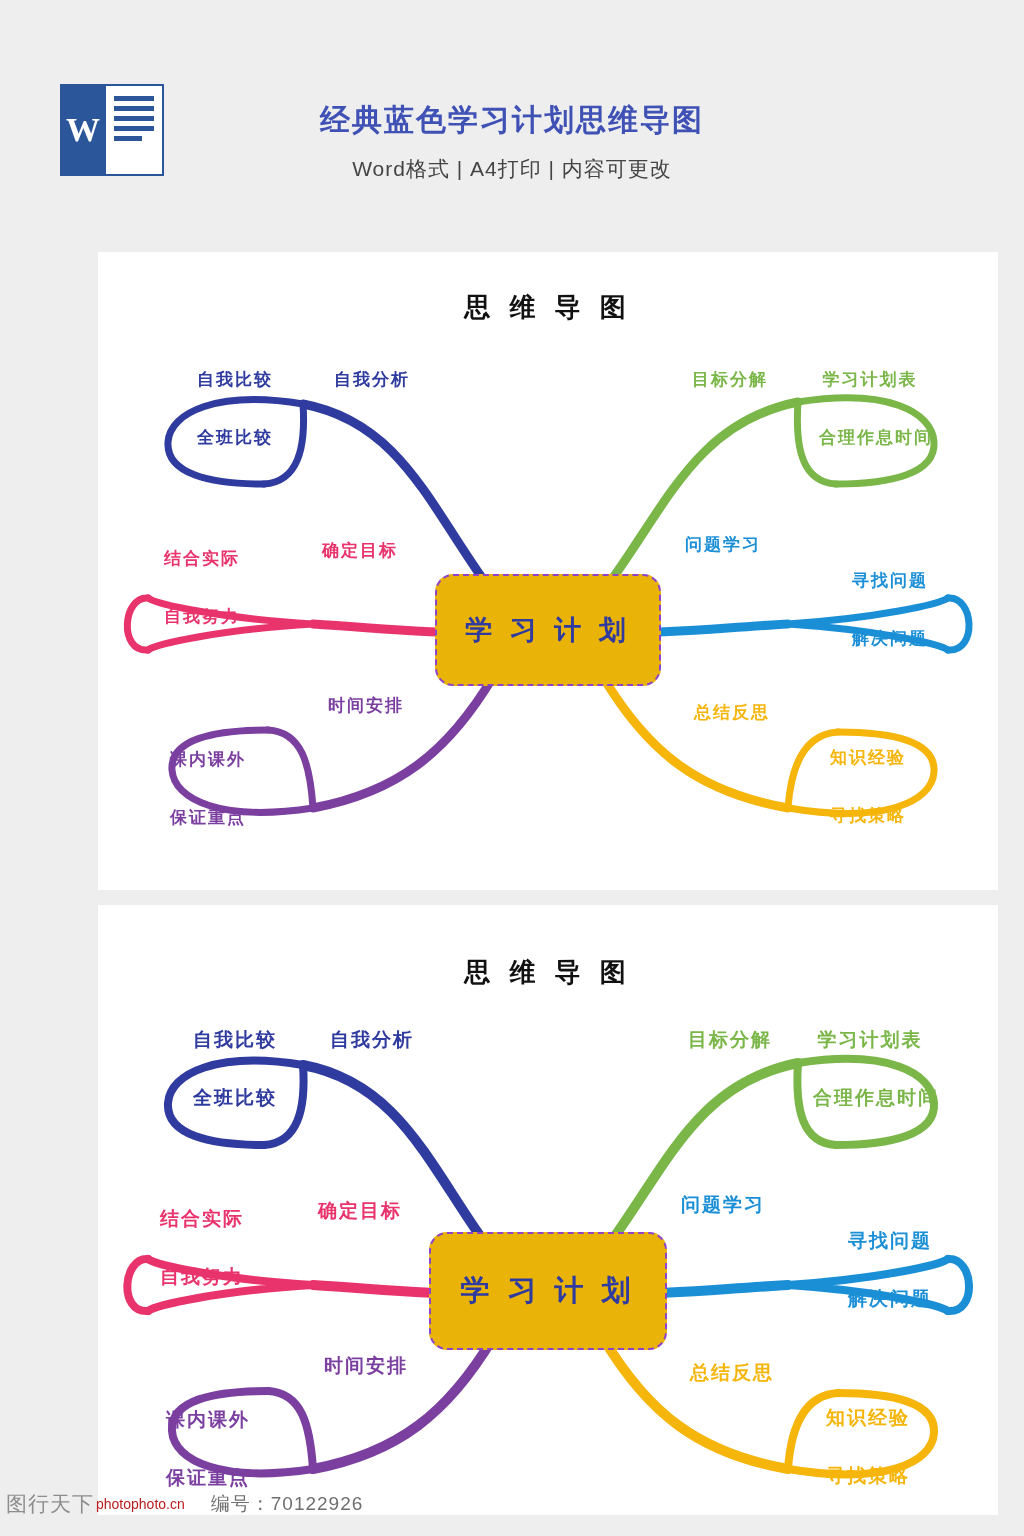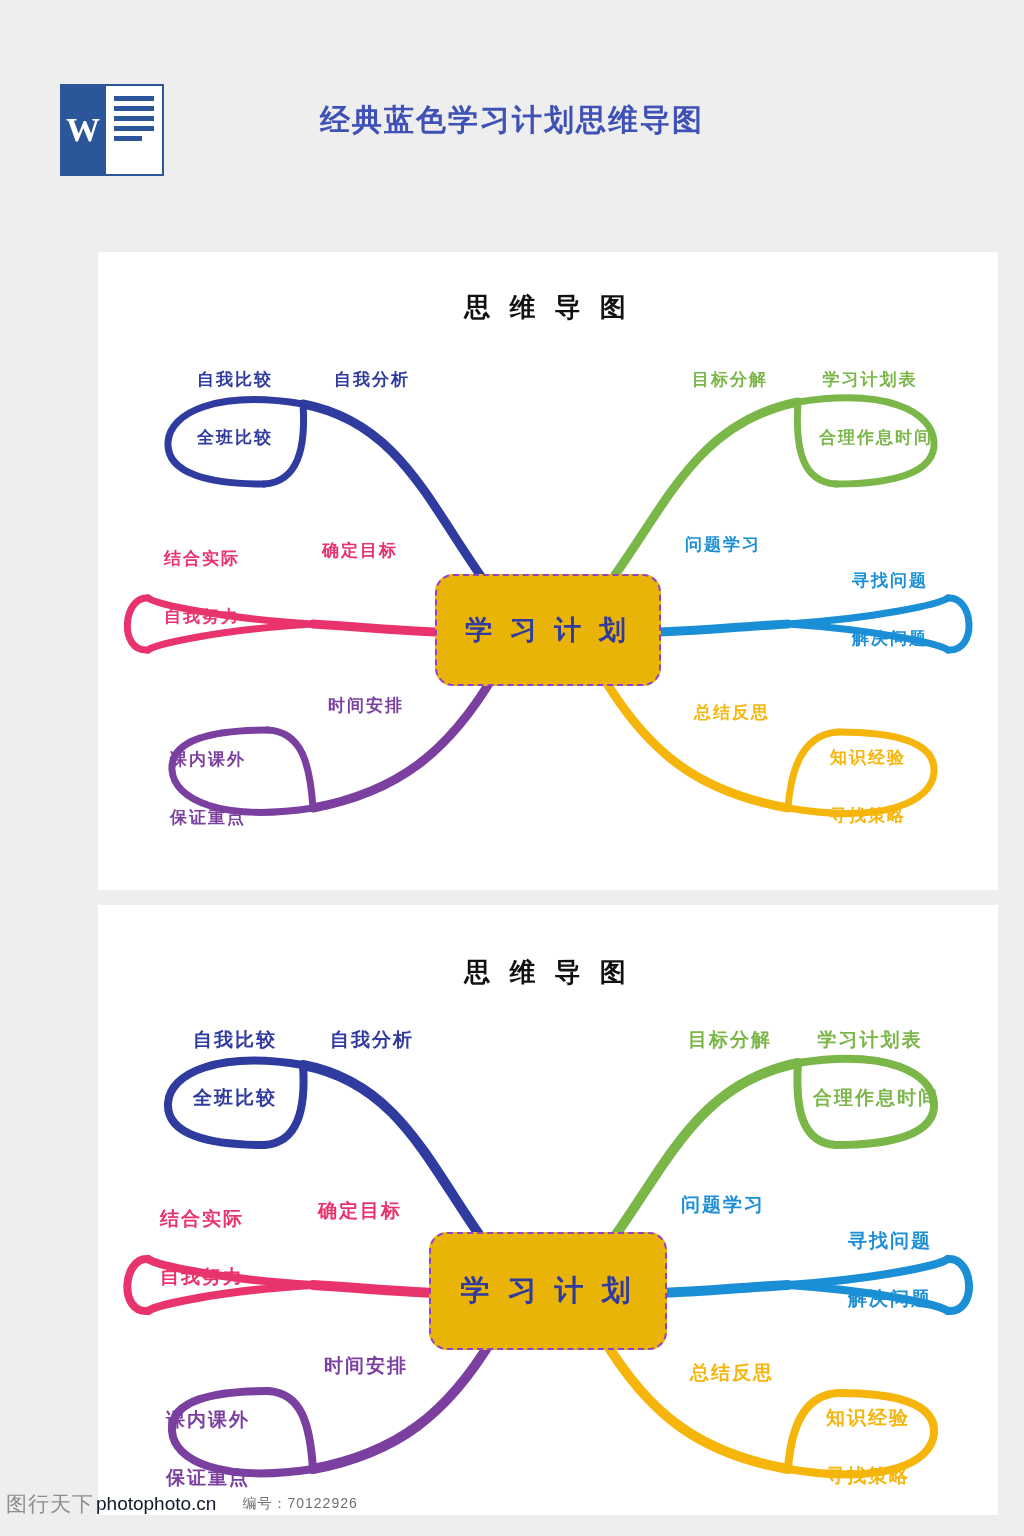--- a/index.html
+++ b/index.html
@@ -73,40 +73,41 @@
 
   
   .footer {
     position: absolute; left: 0; bottom: 12px; width: 1024px; height: 40px;
     display: flex; align-items: center;
   }
   .wm-logo {
     margin-left: 6px; font-size: 21px; color: #8d8d8d; letter-spacing: 1px;
     font-family: "Liberation Sans", sans-serif;
   }
-  .wm-site { font-size: 19px; color: #0f172a; margin-left: 2px; }
-  .wm-num { font-size: 14px; color: #6f6f6f; margin-left: 26px; letter-spacing: 1px; }
+  .wm-site { font-size: 14px; color: #b91c1c; margin-left: 2px; }
+  .wm-num { font-size: 19px; color: #6f6f6f; margin-left: 26px; letter-spacing: 1px; }
 </style>
 </head>
 <body>
 
 <div id="root">
 
   <div class="header">
     <div class="word-logo">
       <div class="wl-left">W</div>
       <div class="wl-right">
         <div class="line"></div>
         <div class="line"></div>
         <div class="line"></div>
         <div class="line"></div>
         <div class="line short"></div>
       </div>
     </div>
     <div class="title-main">经典蓝色学习计划思维导图</div>
+    <div class="title-sub">Word格式 | A4打印 | 内容可更改</div>
   </div>
 
   <div class="panel" id="panel-1">
     <div class="panel-title" style="top:38px;">思 维 导 图</div>
 
     <svg class="mm-svg" width="900" height="638" viewBox="0 0 900 638">
       <g fill="none" stroke-linecap="round">
 
         <path d="M387,330 C330,250 300,170 205,152" stroke="#2f3b9e" stroke-width="9"></path>
         <path d="M205,152 C120,138 72,160 70,190 C68,222 112,232 166,232" stroke="#2f3b9e" stroke-width="7"></path>

